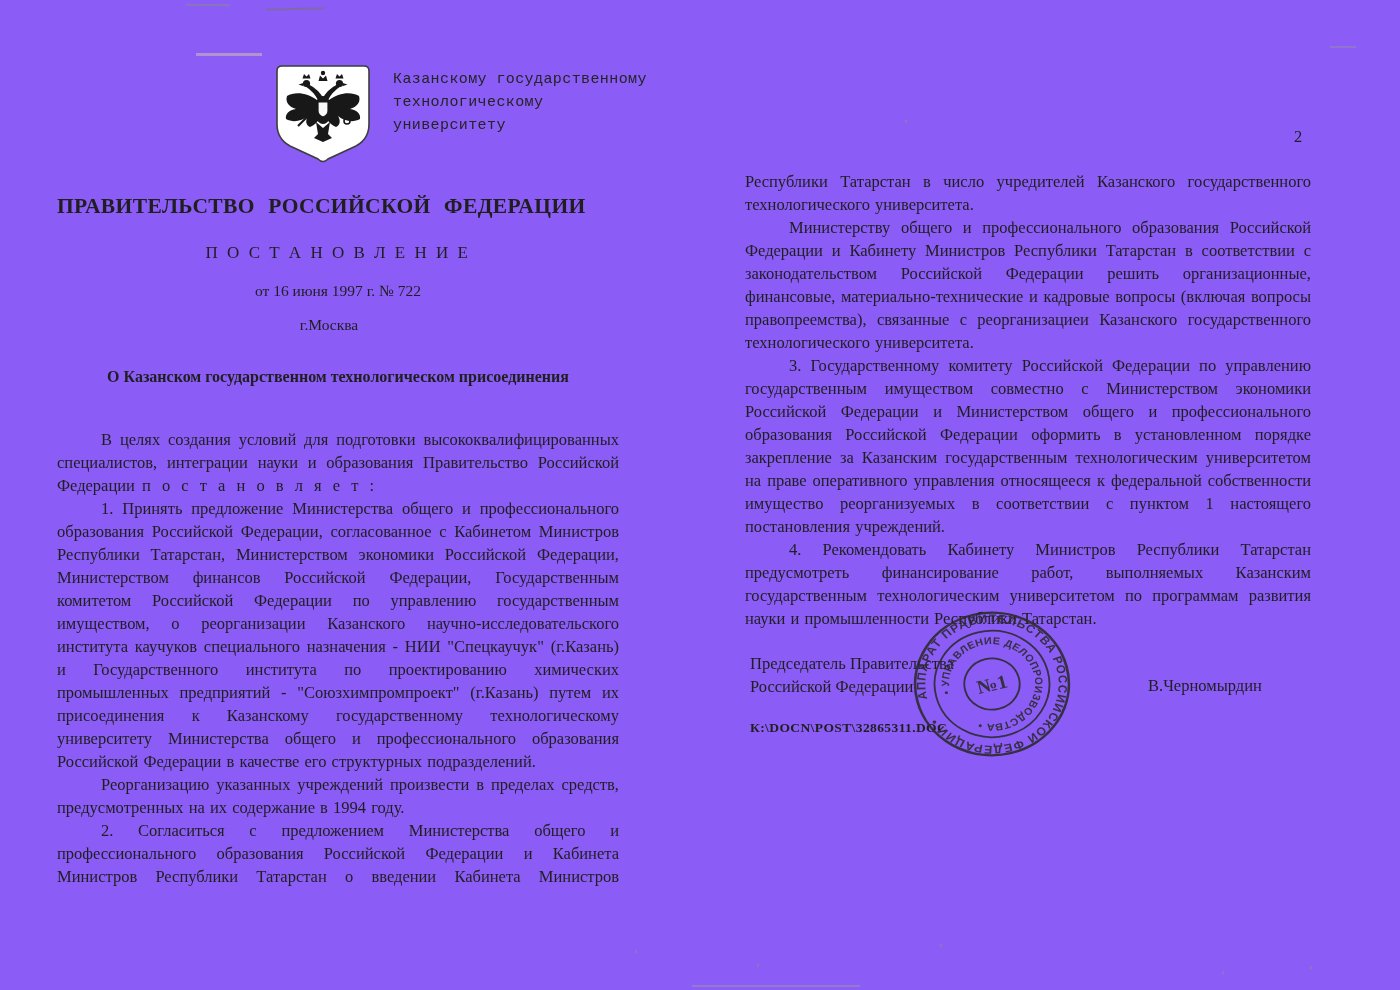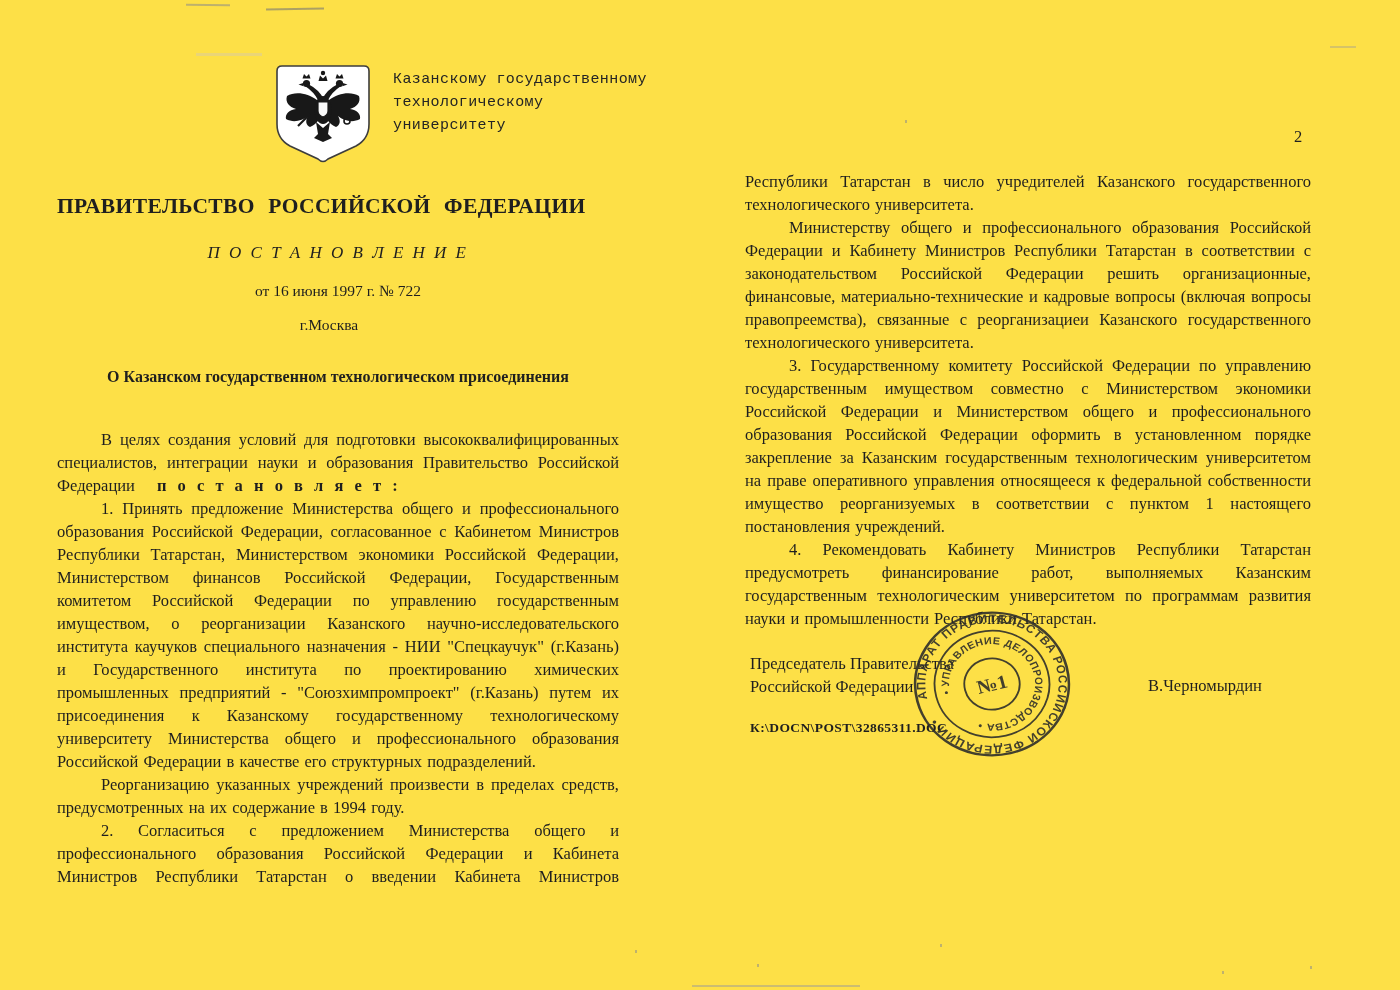--- a/index.html
+++ b/index.html
@@ -1,51 +1,51 @@
 <!DOCTYPE html>
 <html><head>
 <meta charset="utf-8">
 <style>
   * { margin:0; padding:0; box-sizing:border-box; }
   html,body { background:#ffffff; }
   .scan {
     position:relative; width:1400px; height:990px;
-    background:#fde047; overflow:hidden;
+    background:#8b5cf6; overflow:hidden;
     font-family:"Liberation Serif", serif; color:#1f1f1f;
   }
   .abs { position:absolute; }
 
   
   .arms-box { left:268px; top:58px; width:110px; height:110px; }
   .addressee {
     left:393px; top:68px; width:270px;
     font-family:"Liberation Mono","DejaVu Sans Mono",monospace;
     font-size:15px; line-height:23px; letter-spacing:0.4px; color:#242424;
   }
   .org-title {
     left:57px; top:194px; width:562px; text-align:left;
     font-size:21.5px; font-weight:bold; word-spacing:0.35em; letter-spacing:0.4px;
   }
   .doc-type {
     left:57px; top:243px; width:562px; text-align:center;
-    font-size:17px; letter-spacing:2.5px;font-style:italic;
+    font-size:17px; letter-spacing:2.5px;
   }
   .date-line { left:57px; top:282px; width:562px; text-align:center; font-size:15.5px; }
   .city      { left:48px; top:316px; width:562px; text-align:center; font-size:15.5px; }
   .subject   { left:57px; top:368px; width:562px; text-align:center; font-size:16px; font-weight:bold; }
   .body-left  { left:57px;  top:428px; width:562px; }
   .body-right { left:745px; top:170px; width:566px; }
 
   p.par {
     font-size:16.5px; line-height:23px; text-align:justify;
     text-indent:44px; word-spacing:1px;
   }
   p.par.no-indent { text-indent:0; }
   p.par.continues { text-align-last:justify; }
-  .bold-sp { font-weight:bold; letter-spacing:3px; margin-left:22px; }
+  .bold-sp { font-weight:normal; letter-spacing:3px; margin-left:7px; }
 
   
   .page-num { left:1294px; top:127px; font-size:16.5px; }
   .sig-title { left:750px; top:652px; font-size:16.5px; line-height:23px; }
   .sig-name  { left:1148px; top:676px; font-size:16.5px; }
   .file-path { left:750px; top:720px; font-size:13.5px; font-weight:bold; letter-spacing:0.4px; }
   .stamp-box { left:910px; top:608px; width:164px; height:152px; z-index:5; }
 
   
   .noise { position:absolute; pointer-events:none; }

